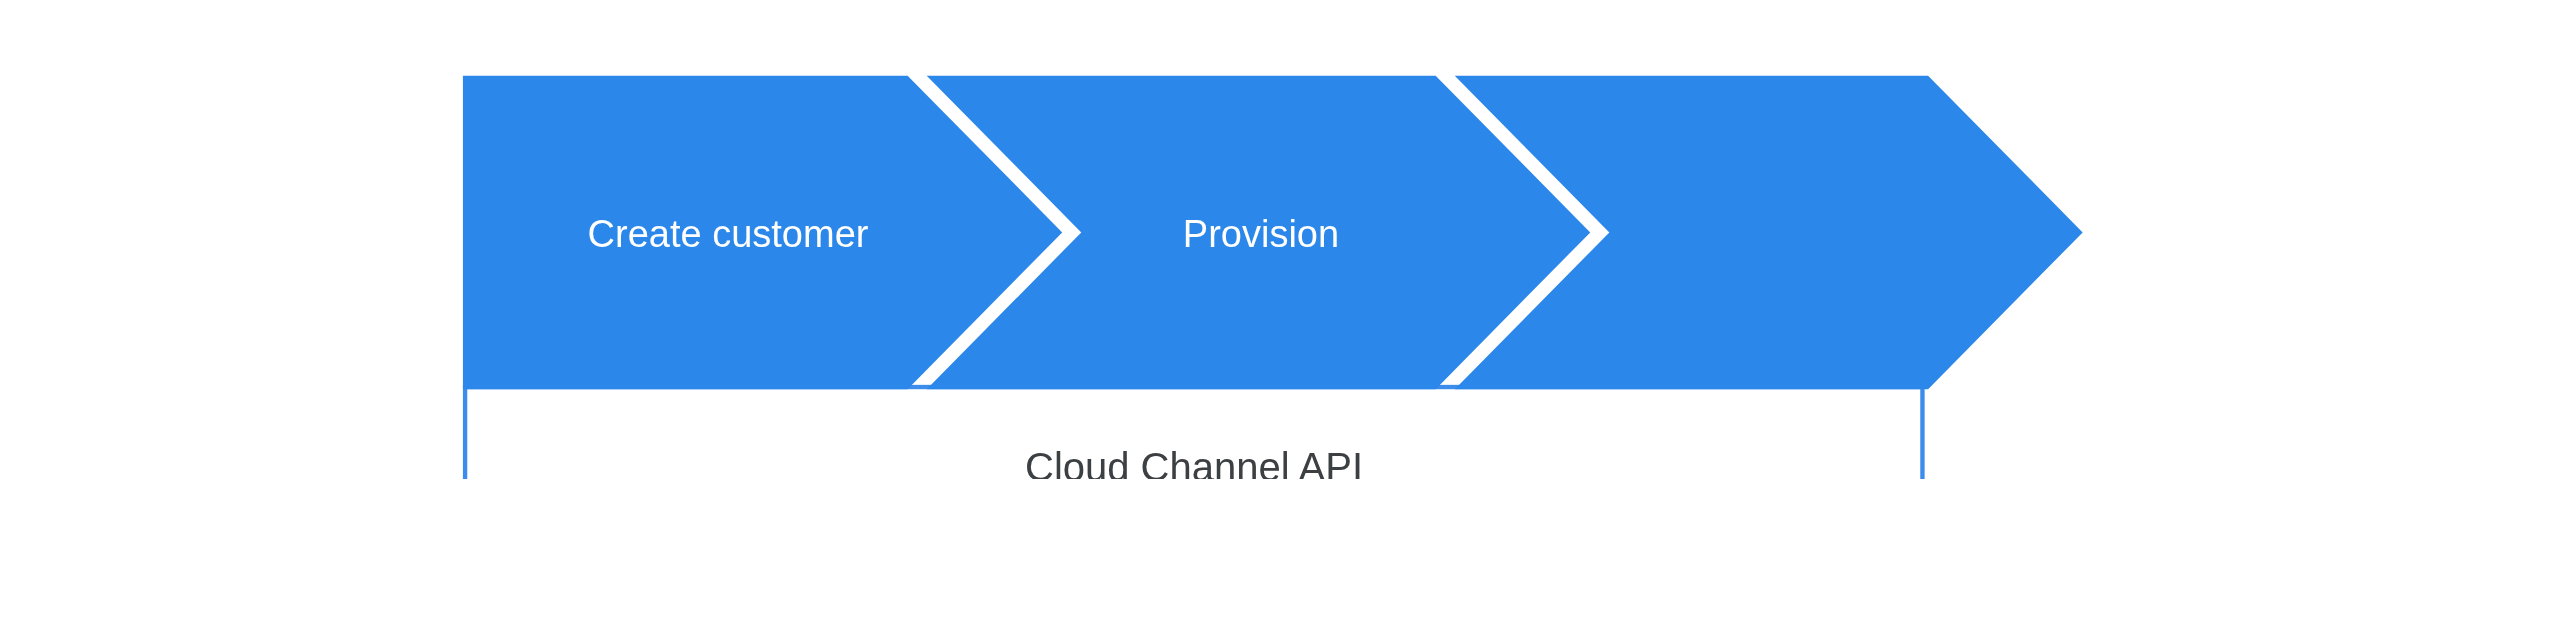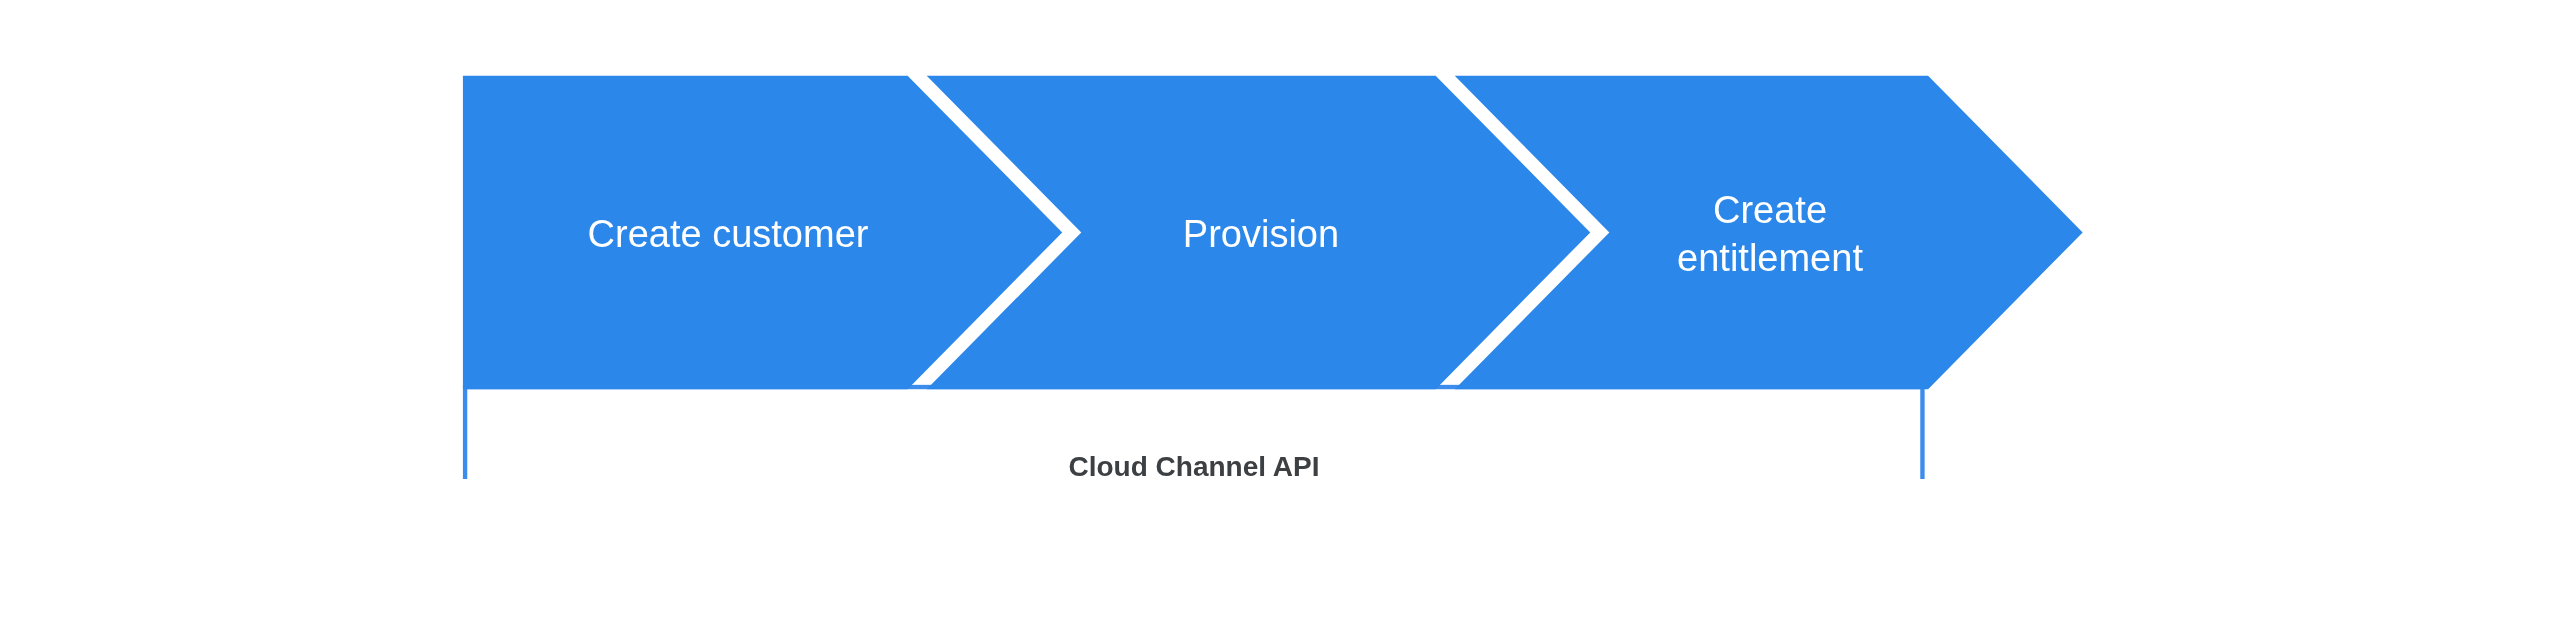--- a/index.html
+++ b/index.html
@@ -40,22 +40,22 @@
     font-size: 38px;
     line-height: 48px;
     font-weight: 400;
     white-space: nowrap;
   }
   .api-label {
     position: absolute;
     transform: translate(-50%, -50%);
     text-align: center;
     color: var(--box-text, #3C4043);
-    font-size: 28px;
-    font-weight: 700;
+    font-size: 40px;
+    font-weight: 400;
     white-space: nowrap;
   }
   .pos-label-1 { left: 728px;  top: 234px; }
   .pos-label-2 { left: 1261px; top: 234px; }
   .pos-label-3 { left: 1770px; top: 234px; }
   .pos-api-label { left: 1194px; top: 467px; }
 </style>
 </head>
 <body>
 
@@ -73,21 +73,17 @@
   </svg>
 
   <div class="chev-label pos-label-1">
     <div>Create customer</div>
   </div>
 
   <div class="chev-label pos-label-2">
     <div>Provision</div>
   </div>
 
-  <div class="chev-label pos-label-3">
-    <div>Create</div>
-    <div>entitlement</div>
-  </div>
 
   <div class="api-label pos-api-label">Cloud Channel API</div>
 
 </div>
 
 
 </body></html>

